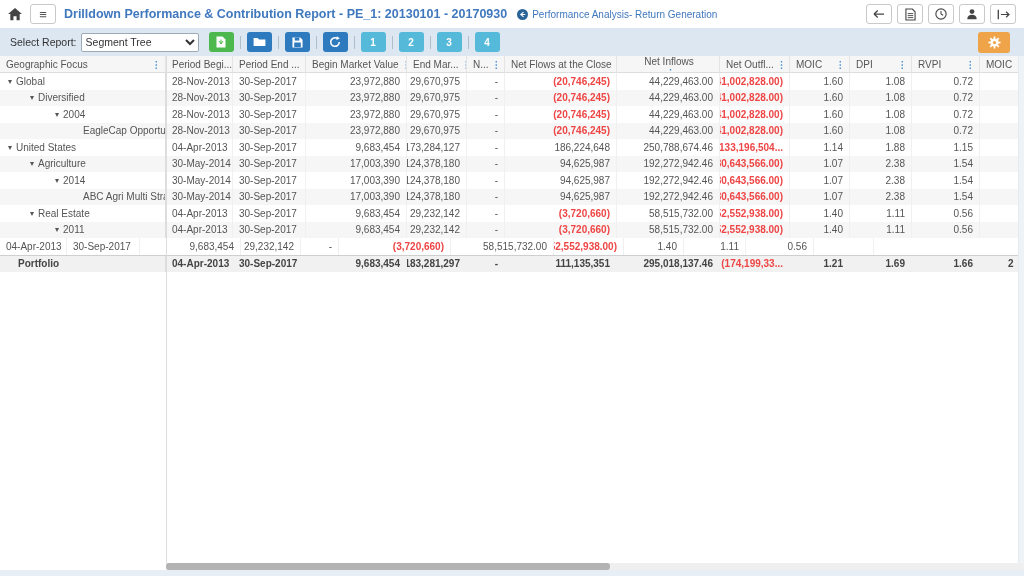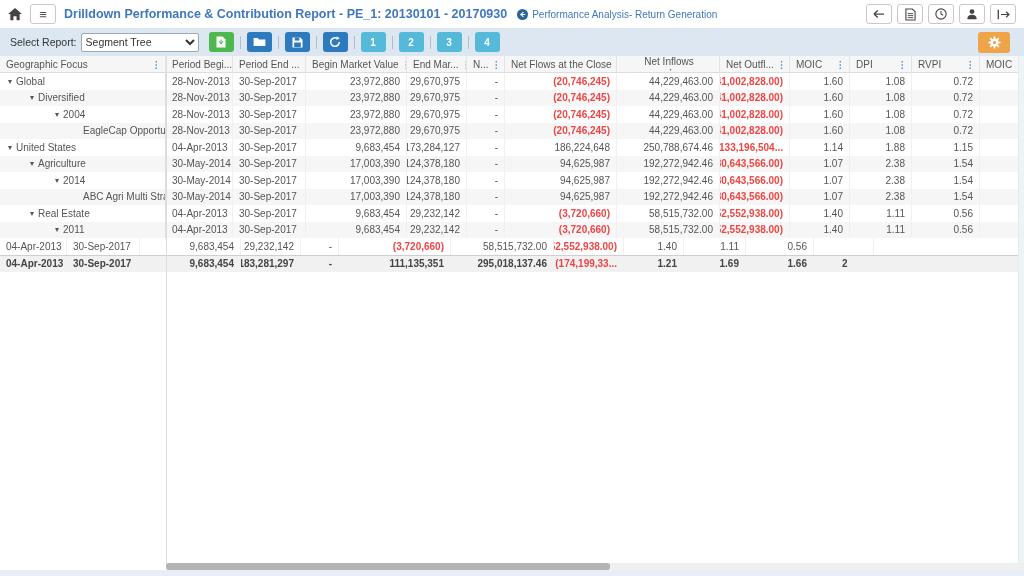--- a/index.html
+++ b/index.html
@@ -441,20 +441,23 @@
         <div class="cell num" style="width: 38px;">-</div>
         <div class="cell num neg" style="width: 112px;">(3,720,660)</div>
         <div class="cell num" style="width: 103px;">58,515,732.00</div>
         <div class="cell num neg" style="width: 70px;">(52,552,938.00)</div>
         <div class="cell num" style="width: 60px;">1.40</div>
         <div class="cell num" style="width: 62px;">1.11</div>
         <div class="cell num" style="width: 68px;">0.56</div>
         <div class="cell tvpi" style="width: 60px;"></div>
       </div>
       <div class="row footer">
+        <div class="cell first" style="width: 166px; padding-left: 18px;">
+          <span>Portfolio</span>
+        </div>
         <div class="cell" style="width: 67px;">04-Apr-2013</div>
         <div class="cell" style="width: 73px;">30-Sep-2017</div>
         <div class="cell num" style="width: 101px;">9,683,454</div>
         <div class="cell num" style="width: 60px;">183,281,297</div>
         <div class="cell num" style="width: 38px;">-</div>
         <div class="cell num" style="width: 112px; text-align: center;">111,135,351</div>
         <div class="cell num" style="width: 103px;">295,018,137.46</div>
         <div class="cell num neg" style="width: 70px;">(174,199,33...</div>
         <div class="cell num" style="width: 60px;">1.21</div>
         <div class="cell num" style="width: 62px;">1.69</div>

